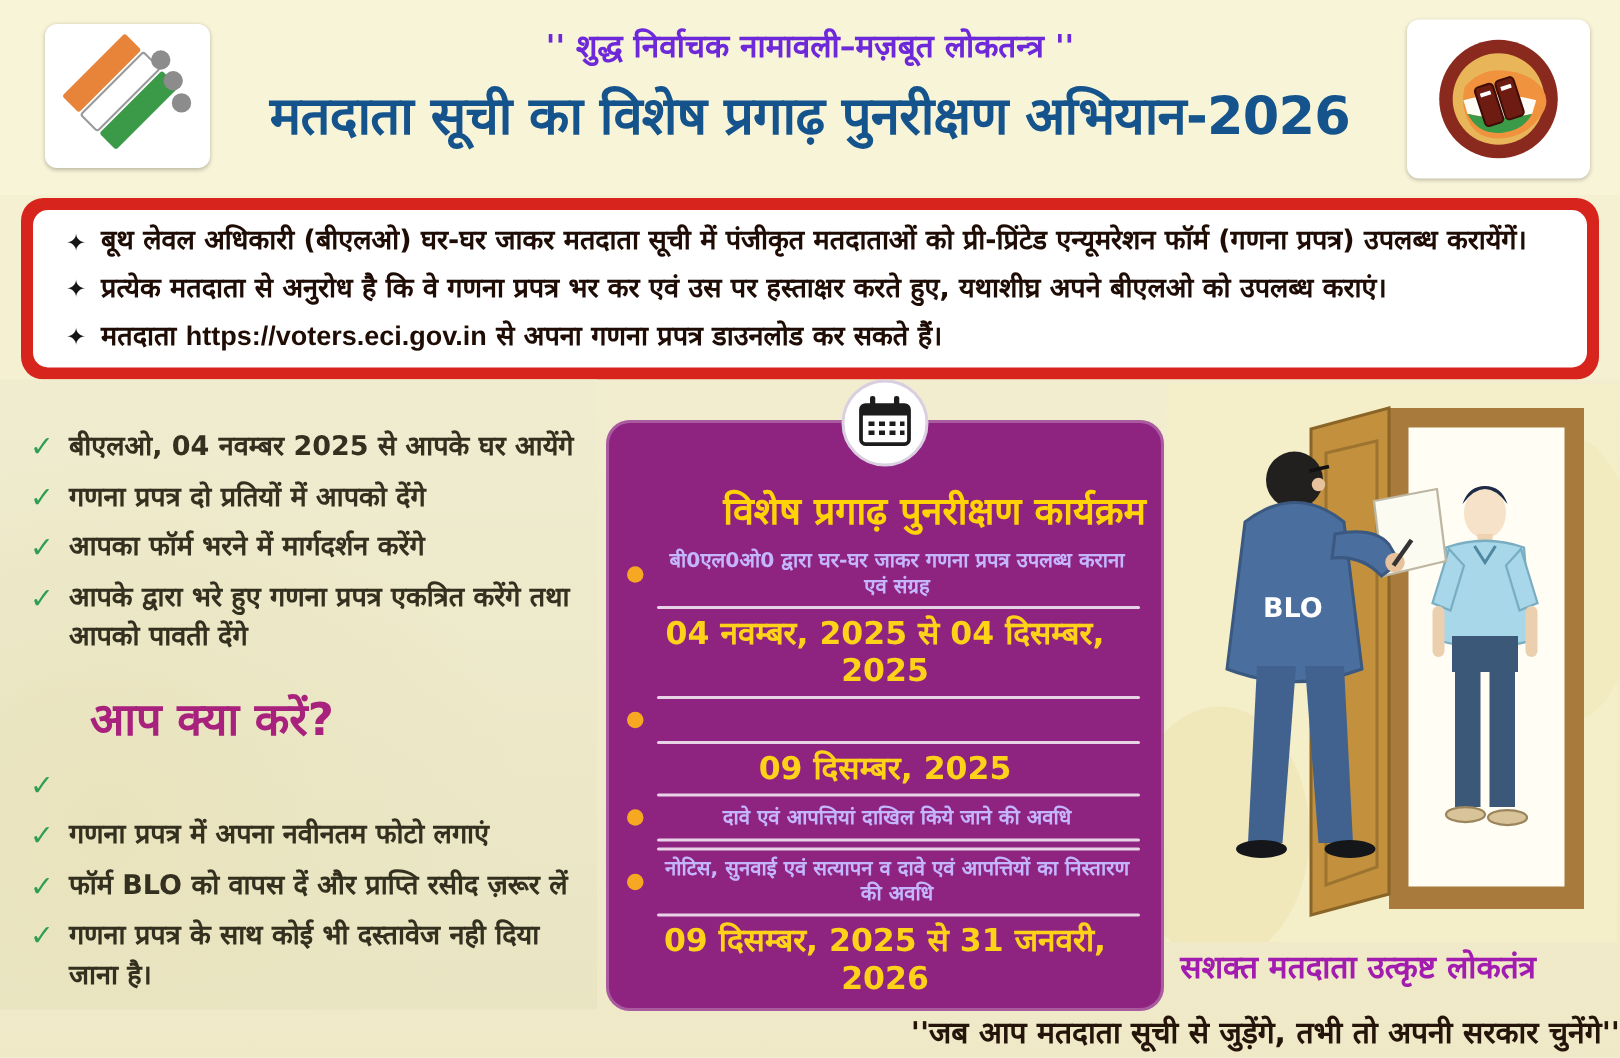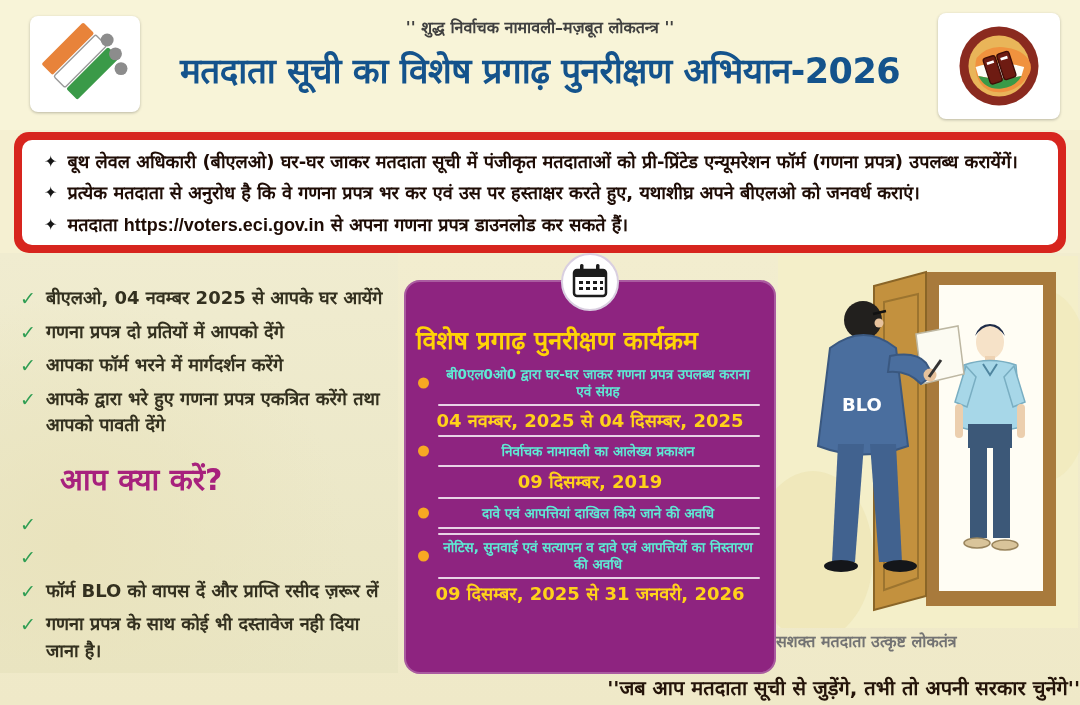--- a/index.html
+++ b/index.html
@@ -8,49 +8,49 @@
   
   .dots{position:absolute;background-image:radial-gradient(circle,#c23a2c 2.3px,transparent 2.8px);background-size:11px 11px;}
   .dots-tl{left:5px;top:5px;width:58px;height:44px;}
   .dots-br{right:6px;bottom:10px;width:58px;height:88px;clip-path:polygon(100% 0,100% 100%,0 100%);}
   
   .header-band{position:absolute;left:0;top:0;width:100%;height:130px;background:#f8f4d8;}
   .logo-card{position:absolute;background:#fff;border-radius:8px;box-shadow:0 1px 3px rgba(0,0,0,.25);display:flex;align-items:center;justify-content:center;}
   .logo-left{left:30px;top:16px;width:110px;height:96px;}
   .logo-right{right:20px;top:13px;width:122px;height:106px;}
   .head-center{position:absolute;left:150px;right:150px;top:16px;text-align:center;}
-  .head-quote{font-size:16px;font-weight:700;color:#404040;}
+  .head-quote{font-size:21px;font-weight:700;color:#6d28d9;}
   .head-title{margin-top:8px;font-size:35px;font-weight:800;color:#14538c;letter-spacing:-.5px;text-align:center;}
   
   .notice{position:absolute;left:14px;top:132px;width:1052px;height:121px;background:#d7251e;border-radius:15px;box-sizing:border-box;padding:8px;}
   .notice-inner{width:100%;height:100%;background:#fff;border-radius:10px;box-sizing:border-box;padding:6px 16px 4px 22px;display:flex;flex-direction:column;justify-content:space-around;}
   .n-row{display:flex;align-items:center;gap:10px;font-size:18px;font-weight:800;color:#1e0c05;line-height:1.25;}
   .diamond{font-size:16px;color:#161616;flex:0 0 auto;}
   .url{font-family:"Liberation Sans","DejaVu Sans",sans-serif;font-weight:800;}
   
   .main-strip{position:absolute;left:0;top:253px;width:100%;height:452px;background:linear-gradient(180deg,#f2edcf 0%,#efe9c8 100%);}
   
   .col-left{position:absolute;left:0;top:253px;width:398px;height:420px;background:radial-gradient(ellipse at 18% 70%,#e9e3bd 0%,rgba(233,227,189,0) 60%),linear-gradient(180deg,#f0ecd0 0%,#e9e5c3 100%);box-sizing:border-box;padding:26px 8px 0 20px;}
   .magenta-h{font-size:30px;font-weight:800;color:#a7217d;margin:0 0 12px 4px;}
   .magenta-h.second{margin-top:20px;margin-left:40px;}
   .chk{display:flex;gap:10px;margin:6px 0;font-size:18px;font-weight:700;color:#33301f;line-height:1.45;align-items:flex-start;}
   .tick{color:#2f9e53;font-weight:800;font-size:19px;flex:0 0 auto;}
   
   .sched{position:absolute;left:404px;top:280px;width:372px;height:394px;background:#8e2480;border-radius:16px;box-sizing:border-box;padding:42px 12px 6px 12px;box-shadow:0 0 0 2px rgba(255,255,255,.25) inset;}
   .cal-wrap{position:absolute;left:50%;top:-28px;transform:translateX(-50%);}
-  .sched-title{margin:0 0 10px 0;text-align:left;font-size:25px;font-weight:800;color:#ffd306;}
+  .sched-title{margin:0 0 10px 0;text-align:right;font-size:25px;font-weight:800;color:#ffd306;}
   .srow{position:relative;padding:0 6px 0 22px;min-height:20px;display:flex;align-items:center;justify-content:center;}
-  .slabel{font-size:13.5px;font-weight:700;color:#5eead4;text-align:center;line-height:1.25;}
+  .slabel{font-size:13.5px;font-weight:700;color:#c4b5fd;text-align:center;line-height:1.25;}
   .dot{position:absolute;left:2px;top:50%;transform:translateY(-50%);width:11px;height:11px;border-radius:50%;background:#f7a823;}
   .sep{height:2px;background:rgba(255,255,255,.8);border-radius:2px;margin:4px 4px 4px 22px;}
-  .sdate{font-size:18px;font-weight:800;color:#ffd21a;text-align:center;line-height:1.2;}
+  .sdate{font-size:21px;font-weight:800;color:#ffd21a;text-align:center;line-height:1.2;}
   
   .col-right{position:absolute;left:776px;top:256px;width:248px;height:416px;}
   .illus{display:block;width:304px;height:372px;}
-  .caption{margin-top:2px;text-align:left;font-size:16px;font-weight:800;color:#737373;}
+  .caption{margin-top:2px;text-align:right;font-size:21px;font-weight:800;color:#a21caf;}
   
   .footer{position:absolute;left:0;top:674px;width:100%;text-align:right;}
   .foot-quote{font-size:20px;font-weight:800;color:#241409;}
 </style>
 </head>
 <body>
 
 <div class="poster">
 
   <div class="dots dots-tl"></div>
@@ -95,21 +95,21 @@
   </div>
 
   <section class="notice">
     <div class="notice-inner">
       <div class="n-row">
         <span class="diamond">✦</span>
         <span class="n-text">बूथ लेवल अधिकारी (बीएलओ) घर-घर जाकर मतदाता सूची में पंजीकृत मतदाताओं को प्री-प्रिंटेड एन्यूमरेशन फॉर्म (गणना प्रपत्र) उपलब्ध करायेंगें।</span>
       </div>
       <div class="n-row">
         <span class="diamond">✦</span>
-        <span class="n-text">प्रत्येक मतदाता से अनुरोध है कि वे गणना प्रपत्र भर कर एवं उस पर हस्ताक्षर करते हुए, यथाशीघ्र अपने बीएलओ को जनवर्ध कराएं।</span>
+        <span class="n-text">प्रत्येक मतदाता से अनुरोध है कि वे गणना प्रपत्र भर कर एवं उस पर हस्ताक्षर करते हुए, यथाशीघ्र अपने बीएलओ को उपलब्ध कराएं।</span>
       </div>
       <div class="n-row">
         <span class="diamond">✦</span>
         <span class="n-text"><span>मतदाता </span><span class="url">https://voters.eci.gov.in</span><span> से अपना गणना प्रपत्र डाउनलोड कर सकते हैं।</span></span>
       </div>
     </div>
   </section>
 
   <div class="main-strip"></div>
 
@@ -129,20 +129,21 @@
     <div class="chk">
       <span class="tick">✓</span>
       <span>आपके द्वारा भरे हुए गणना प्रपत्र एकत्रित करेंगे तथा आपको पावती देंगे</span>
     </div>
     <h2 class="magenta-h second">आप क्या करें?</h2>
     <div class="chk">
       <span class="tick">✓</span>
     </div>
     <div class="chk">
       <span class="tick">✓</span>
+      <span>गणना प्रपत्र में अपना नवीनतम फोटो लगाएं</span>
     </div>
     <div class="chk">
       <span class="tick">✓</span>
       <span>फॉर्म BLO को वापस दें और प्राप्ति रसीद ज़रूर लें</span>
     </div>
     <div class="chk">
       <span class="tick">✓</span>
       <span>गणना प्रपत्र के साथ कोई भी दस्तावेज नही दिया जाना है।</span>
     </div>
   </div>
@@ -172,24 +173,23 @@
     <div class="srow">
       <span class="dot"></span>
       <span class="slabel">बी0एल0ओ0 द्वारा घर-घर जाकर गणना प्रपत्र उपलब्ध कराना एवं संग्रह</span>
     </div>
     <div class="sep"></div>
     <div class="sdate">04 नवम्बर, 2025 से 04 दिसम्बर, 2025</div>
     <div class="sep"></div>
 
     <div class="srow">
       <span class="dot"></span>
-      <span class="slabel">निर्वाचक नामावली का आलेख्य प्रकाशन</span>
-    </div>
-    <div class="sep"></div>
-    <div class="sdate">09 दिसम्बर, 2019</div>
+    </div>
+    <div class="sep"></div>
+    <div class="sdate">09 दिसम्बर, 2025</div>
     <div class="sep"></div>
 
     <div class="srow">
       <span class="dot"></span>
       <span class="slabel">दावे एवं आपत्तियां दाखिल किये जाने की अवधि</span>
     </div>
     <div class="sep"></div>
     <div class="sep"></div>
 
     <div class="srow">

